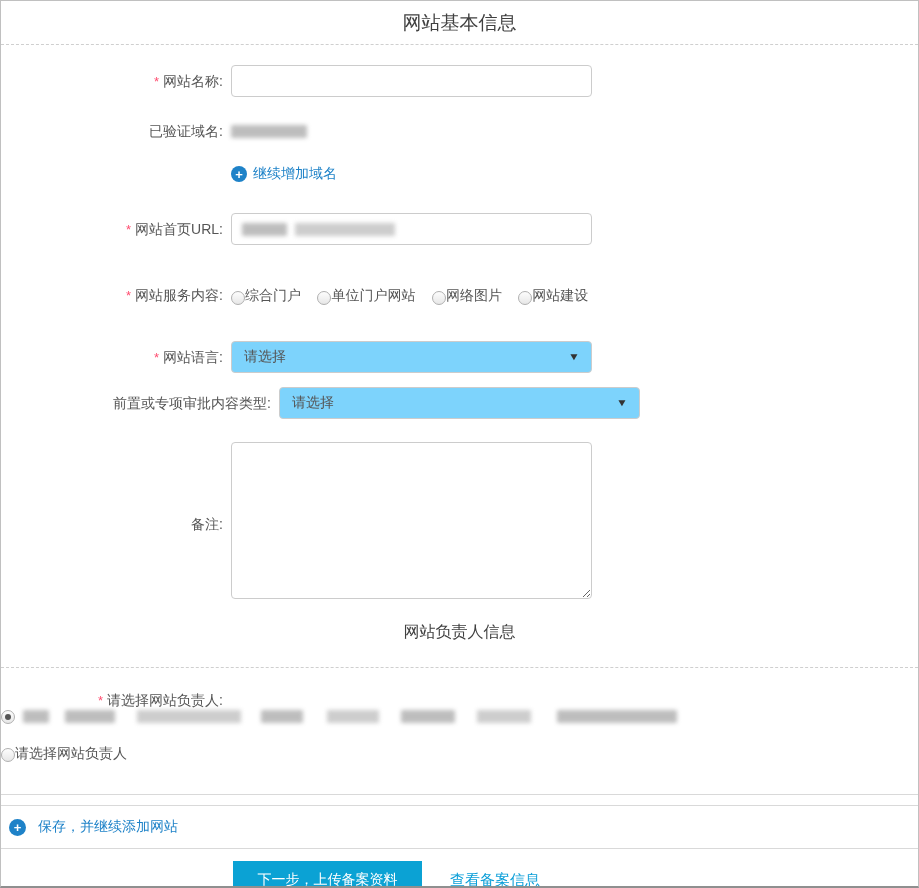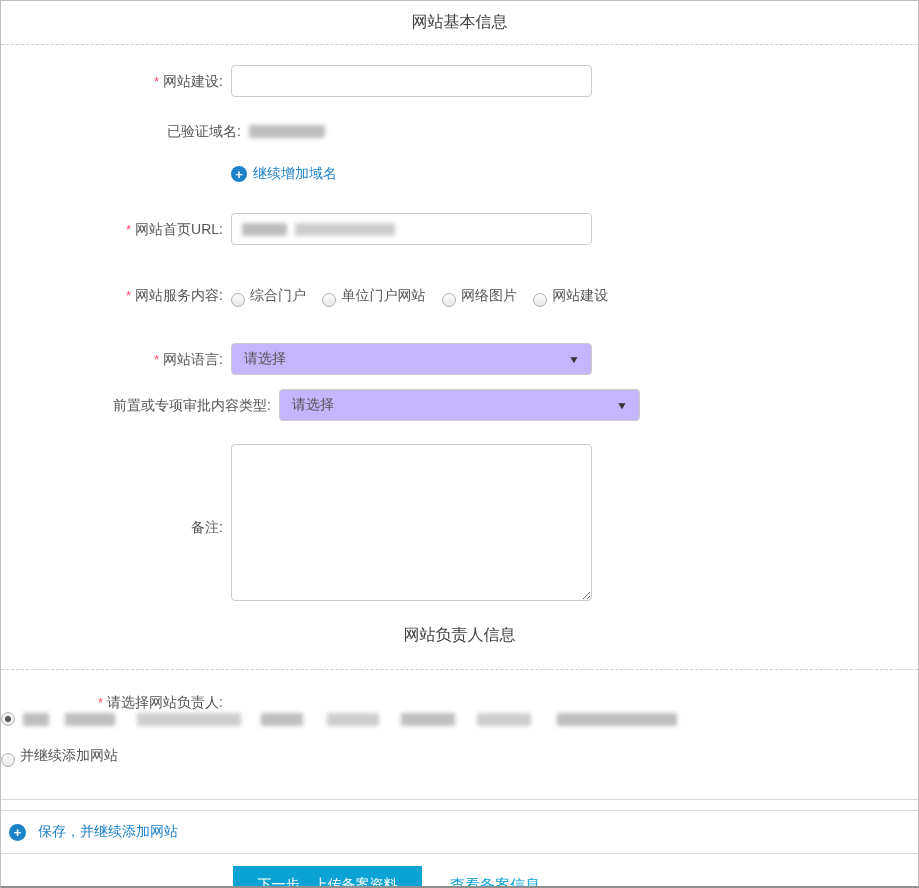--- a/index.html
+++ b/index.html
@@ -2,47 +2,47 @@
 <html><head>
 <meta charset="utf-8">
 <style>
   * { margin:0; padding:0; box-sizing:border-box; }
   body { background:#fff; font-family:"Liberation Sans","DejaVu Sans",sans-serif; }
   .page{
     width:919px; height:888px; background:#fff; position:relative; overflow:hidden;
     border:1px solid #c0c0c0; border-bottom:2px solid #8f8f8f;
   }
   .sec-head{ height:43px; display:flex; align-items:center; justify-content:center;
-    font-size:16px; color:#404040; }
+    font-size:19px; color:#404040; }
   .sec-head2{ height:68px; display:flex; align-items:center; justify-content:center;
     font-size:16px; color:#404040; }
   .dashed{ border:none; border-top:1px dashed #cfcfcf; }
   .row{ display:flex; align-items:flex-start; }
   .lbl{ width:230px; padding-right:8px; text-align:right; color:#555; font-size:14px;
     line-height:32px; flex:none; }
   .lbl.short{ line-height:18px; }
   .req{ color:#ff4d70; margin-right:4px; font-size:13px; }
   .text-input{ width:361px; height:32px; border:1px solid #ccc; border-radius:4px;
     padding:0 10px; font-size:14px; color:#333; outline:none; background:#fff; }
   .input-box{ width:361px; height:32px; border:1px solid #ccc; border-radius:4px;
     padding:0 10px; display:flex; align-items:center; gap:8px; background:#fff; }
   .select-box{ width:361px; height:32px; border:1px solid #ccc; border-radius:4px;
     padding:0 12px; display:flex; align-items:center; justify-content:space-between;
-    background:#c4b5fd; cursor:pointer; }
+    background:#7dd3fc; cursor:pointer; }
   .select-box .val{ font-size:14px; color:#555; }
   .select-box .arrow{ font-size:10px; color:#333; transform:scaleX(1.2); }
   .ta{ width:361px; height:157px; border:1px solid #ccc; border-radius:4px;
     padding:8px 10px; font-size:14px; color:#333; resize:both; outline:none;
     font-family:"Liberation Sans","DejaVu Sans",sans-serif; }
   .radio{ width:14px; height:14px; border-radius:50%; border:1px solid #b0b0b0;
     background:linear-gradient(#fdfdfd,#e7e7e7); display:inline-block; flex:none;
     cursor:pointer; position:relative; top:2px; }
   .radio.checked::after{ content:""; position:absolute; left:3px; top:3px; width:6px;
     height:6px; border-radius:50%; background:#555; }
-  .opt{ display:inline-flex; align-items:flex-end; gap:5px; margin-right:12px;
+  .opt{ display:inline-flex; align-items:center; margin-right:12px;
     font-size:14px; color:#555; line-height:19px; cursor:pointer; }
   .blur-seg{ display:inline-block; height:13px; background:#a8a8a8; border-radius:1px;
     filter:blur(2.2px); opacity:.75; flex:none; }
   .blur-seg.lt{ background:#bdbdbd; }
   .link{ color:#1e82c8; font-size:14px; text-decoration:none; cursor:pointer; }
   .plus-icon{ width:16px; height:16px; border-radius:50%; background:#1e82c8; color:#fff;
     display:inline-flex; align-items:center; justify-content:center; font-size:13px;
     font-weight:bold; line-height:1; flex:none; cursor:pointer; }
   .toolbar{ border-top:1px solid #d9d9d9; border-bottom:1px solid #d9d9d9;
     height:44px; margin-top:10px; display:flex; align-items:center; padding-left:8px; gap:12px; }
@@ -58,26 +58,26 @@
 
 <div class="page">
 
   <div class="sec-head">
     <span>网站基本信息</span>
   </div>
   <hr class="dashed">
 
   <div class="row" style="margin-top:20px;">
     <div class="lbl">
-      <span class="req">*</span><span>网站建设:</span>
+      <span class="req">*</span><span>网站名称:</span>
     </div>
     <input class="text-input" type="text" value="" style="">
   </div>
 
-  <div class="row" style="margin-top:24px;padding-left:18px;">
+  <div class="row" style="margin-top:24px;">
     <div class="lbl short">
       <span>已验证域名:</span>
     </div>
     <div style="display:flex; align-items:center; height:18px;">
       <span class="blur-seg" style="width:76px;"></span>
     </div>
   </div>
 
   <div class="row" style="margin-top:25px;">
     <div class="lbl short"></div>
@@ -169,21 +169,21 @@
           <span class="blur-seg" style="width:42px; margin-right:24px;"></span>
           <span class="blur-seg lt" style="width:52px; margin-right:22px;"></span>
           <span class="blur-seg" style="width:54px; margin-right:22px;"></span>
           <span class="blur-seg lt" style="width:54px; margin-right:26px;"></span>
           <span class="blur-seg" style="width:120px;"></span>
         </span>
       </label>
       <div style="margin-top:16px;">
         <label class="opt">
           <span class="radio"></span>
-          <span>并继续添加网站</span>
+          <span>请选择网站负责人</span>
         </label>
       </div>
     </div>
   </div>
 
   <div style="border-top:1px solid #d9d9d9; margin-top:30px;"></div>
 
   <div class="toolbar">
     <a class="link" style="display:inline-flex; align-items:center; gap:12px;">
       <span class="plus-icon" style="width:17px; height:17px;">+</span>

